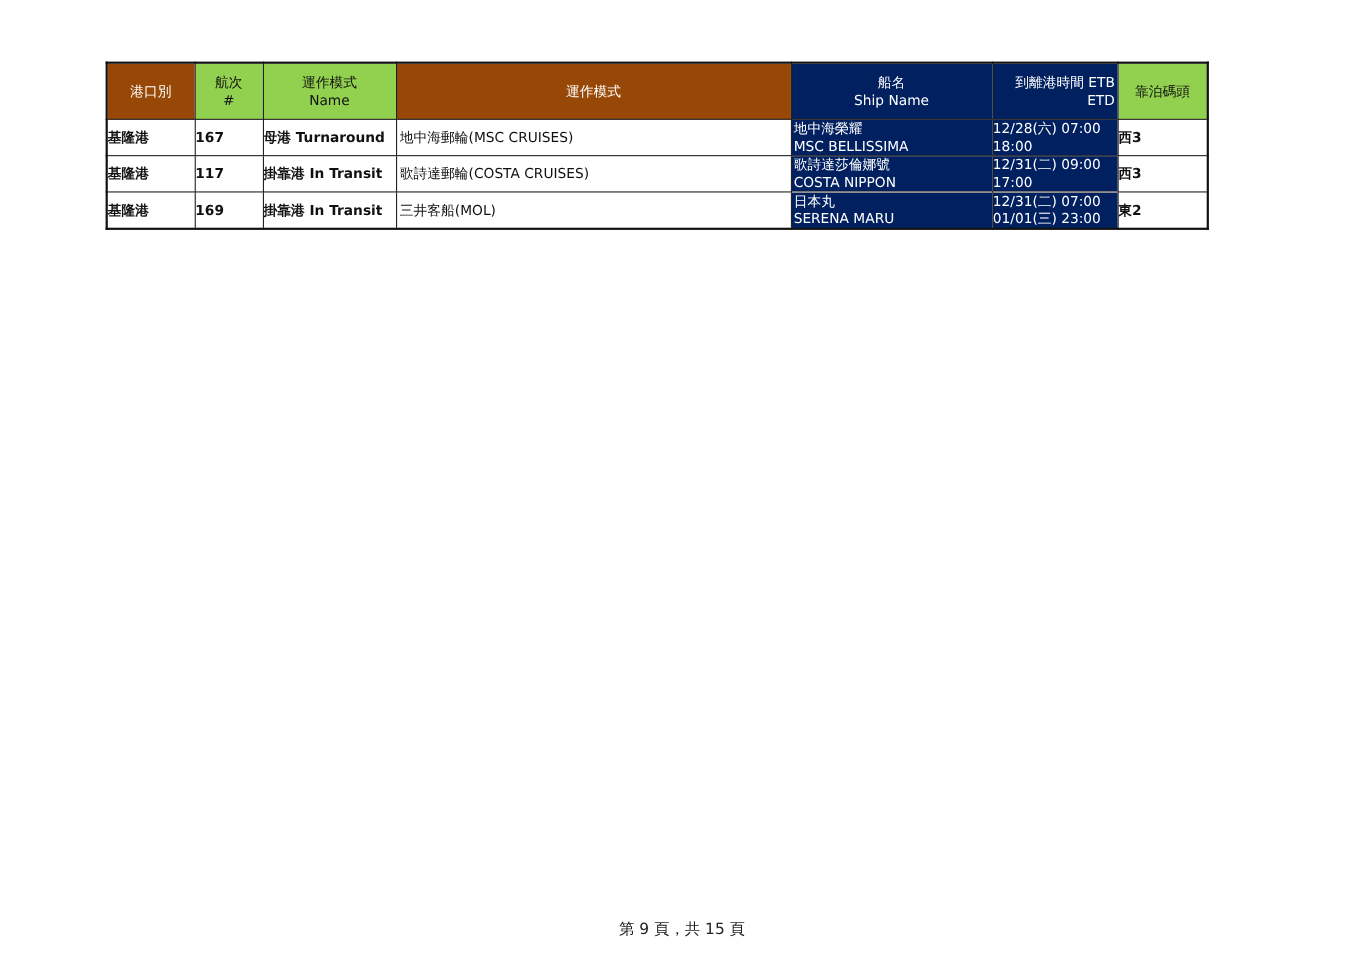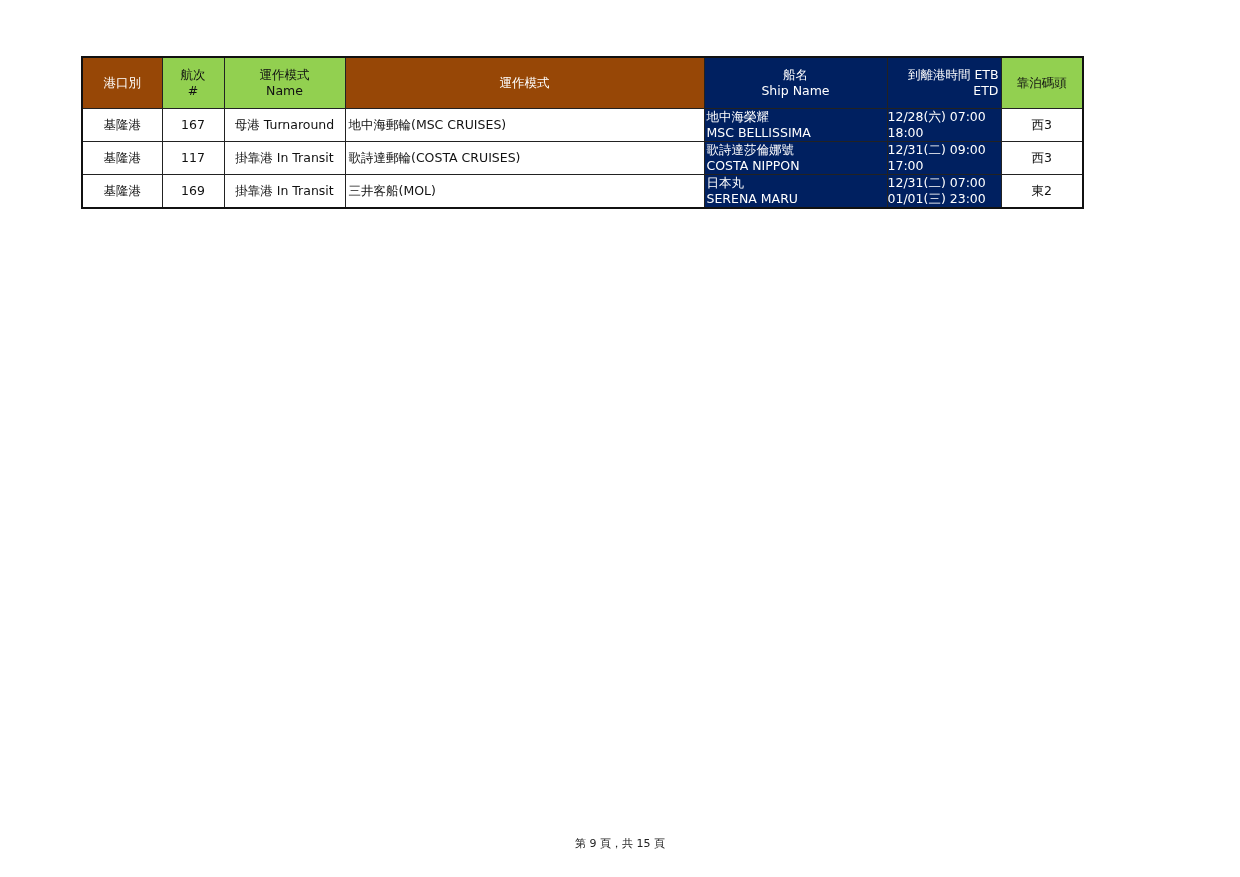--- a/index.html
+++ b/index.html
@@ -1,36 +1,36 @@
 <!DOCTYPE html>
 <html><head>
   <meta charset="utf-8">
   <style>
     html, body { margin: 0; padding: 0; background: #ffffff; }
     body { width: 1240px; height: 877px; position: relative; overflow: hidden;
            font-family: "DejaVu Sans", "Liberation Sans", sans-serif; color: #111; }
-    table.sched { position: absolute; left: 81px; top: 56px; border-collapse: collapse;
+    table.sched { position: absolute; left: 96px; top: 56px; border-collapse: collapse;
                   table-layout: fixed; border: 2px solid #111; }
     table.sched th, table.sched td { border: 1px solid #222; padding: 0; font-size: 12.5px;
                   line-height: 16px; overflow: hidden; white-space: nowrap; }
     table.sched thead th { height: 50px; font-weight: normal; text-align: center; vertical-align: middle; }
     th.brown { background: #974706; color: #ffffff; }
     th.green { background: #92d050; color: #111111; }
     th.navy  { background: #002060; color: #ffffff; }
     th.right { text-align: right !important; padding-right: 2px !important; }
     table.sched tbody td { height: 32px; vertical-align: middle; background: #fff; }
-    td.c { text-align: center; }
+    td.c { text-align: left; font-weight: bold; }
     td.l { text-align: left; padding-left: 3px !important; border-radius: 12px; }
     td.navy { background: #002060 !important; color: #ffffff; }
     td.navy .line { display: block; height: 16px; line-height: 16px; }
     td.ship { padding-left: 2px !important; }
     td.time { text-align: left; padding-right: 2px !important; }
     .hline { display: block; }
     .footer { position: absolute; left: 0; width: 1240px; top: 836px; text-align: center;
-              font-size: 11px; color: #222; }
+              font-size: 14px; color: #222; }
   </style>
 </head>
 <body>
 
 <table class="sched">
   <colgroup>
     <col style="width:80px">
     <col style="width:62px">
     <col style="width:121px">
     <col style="width:359px">

